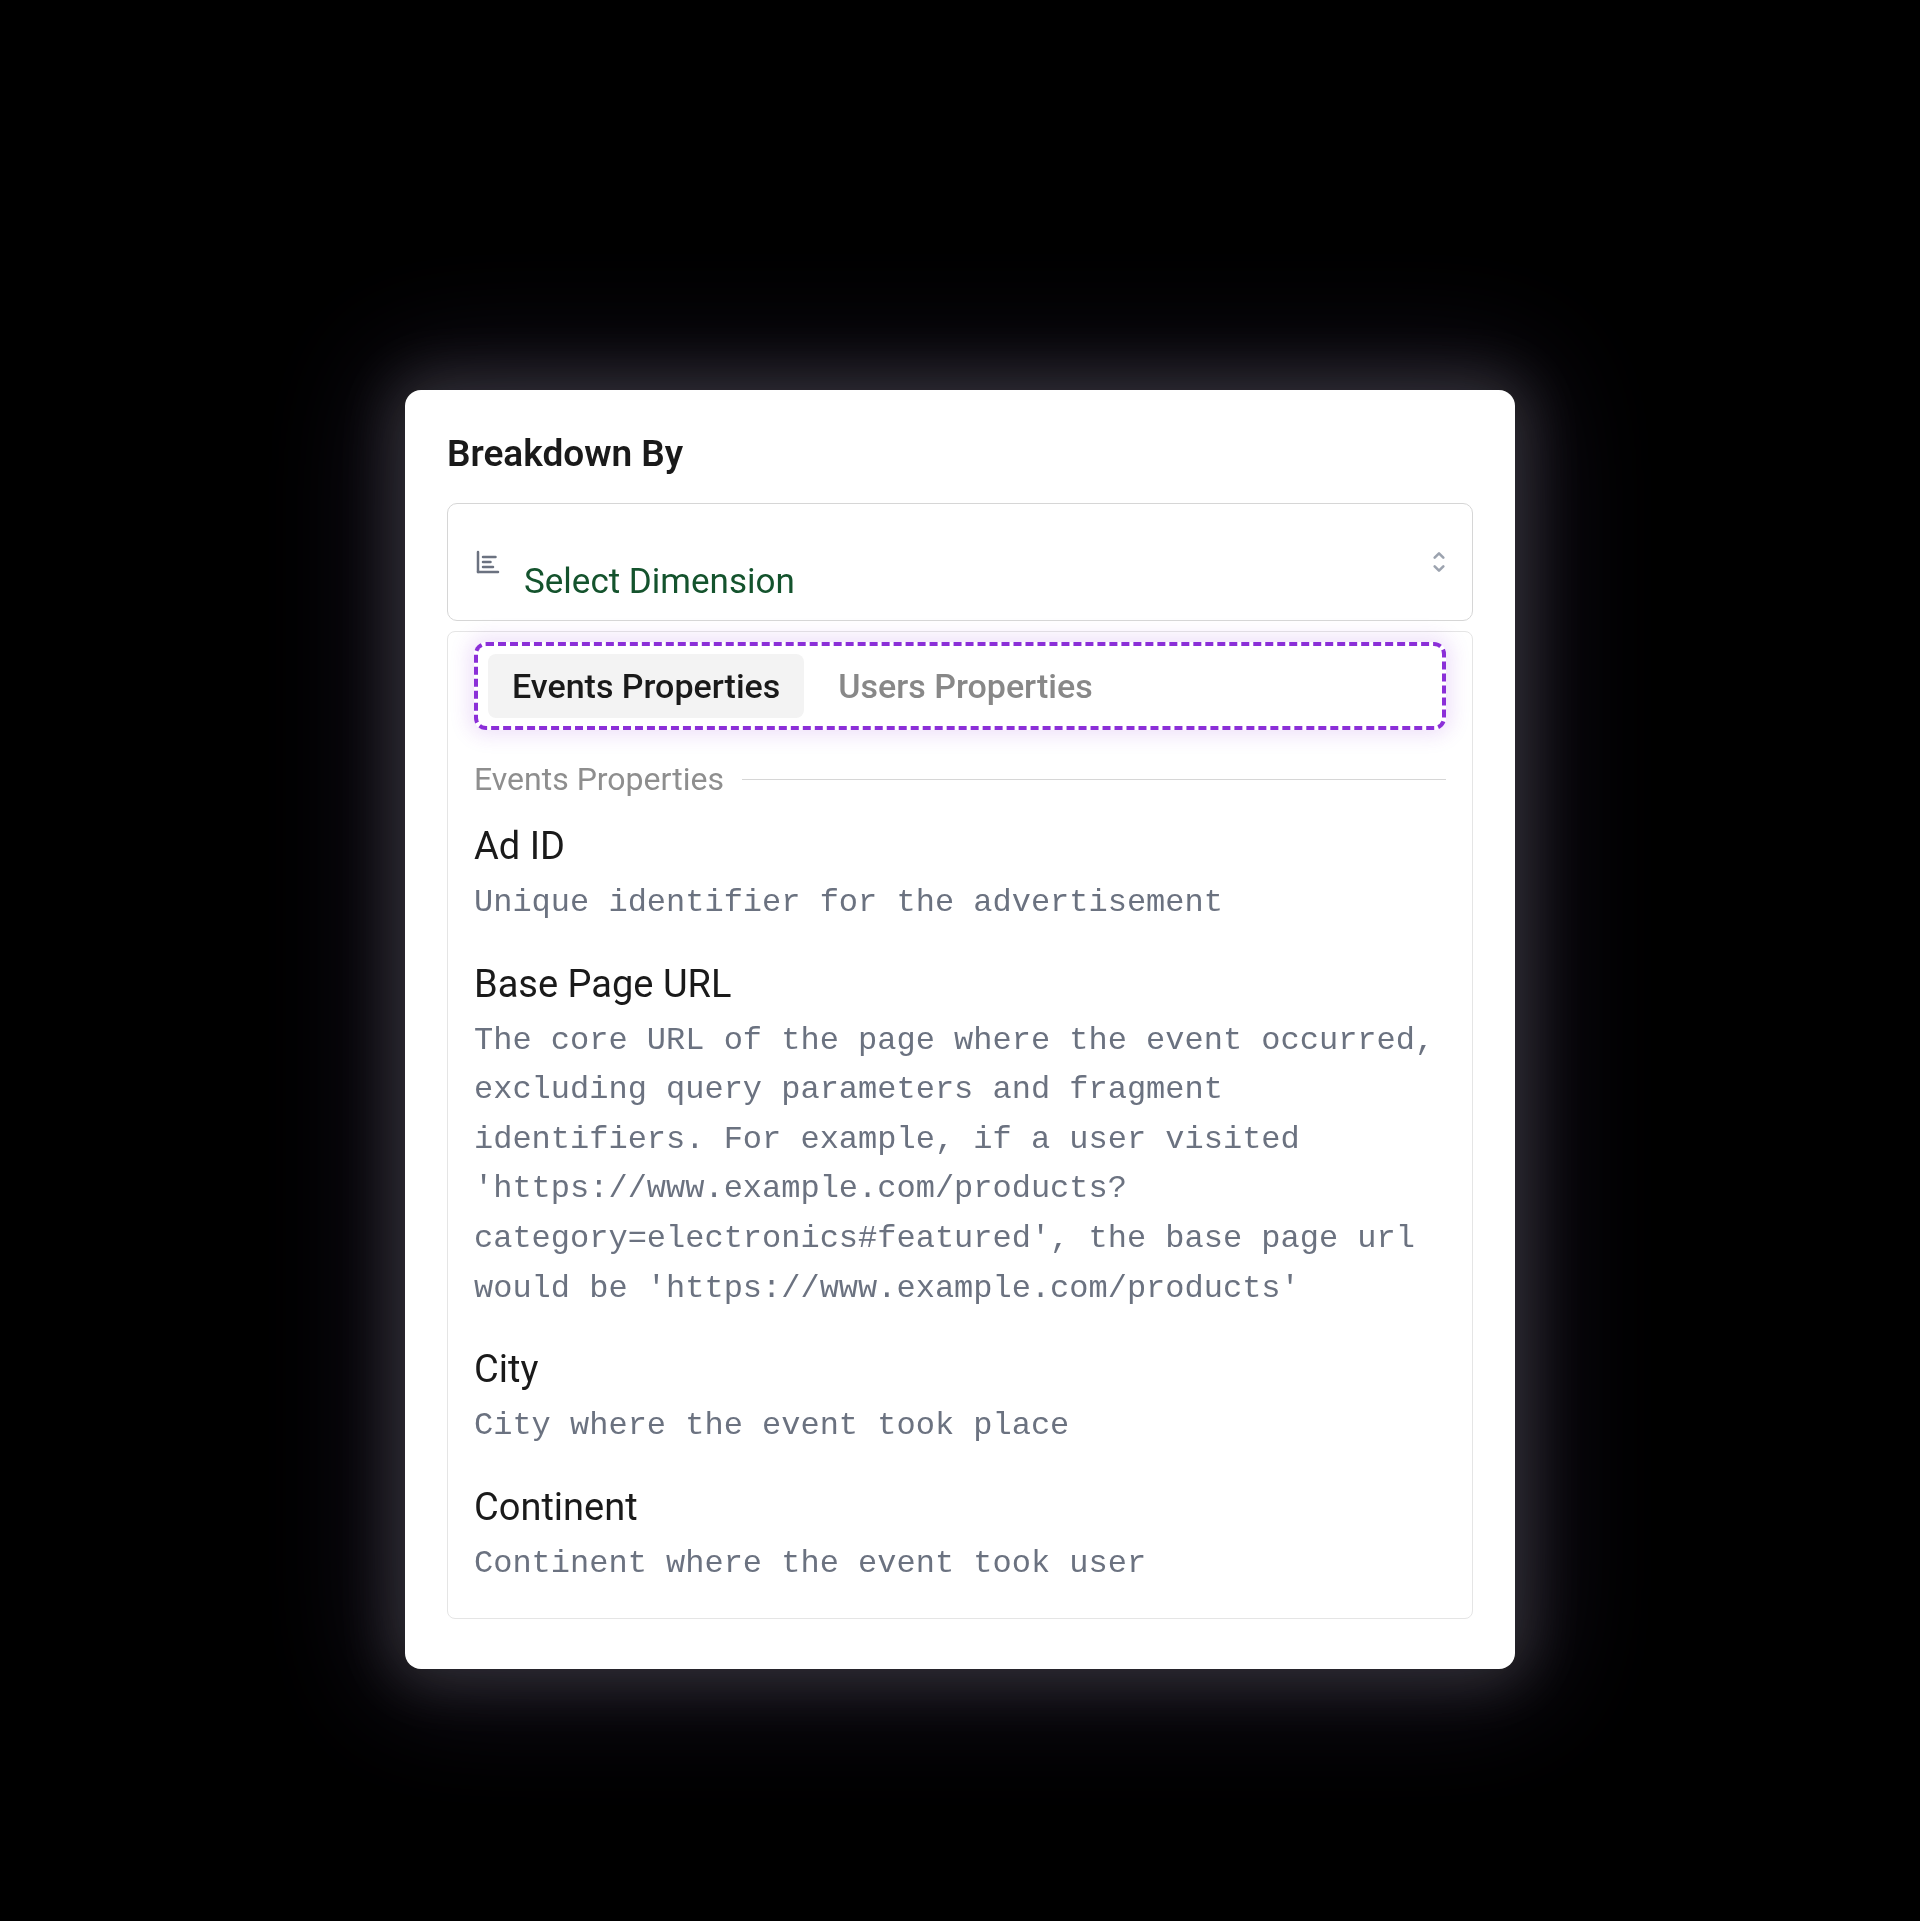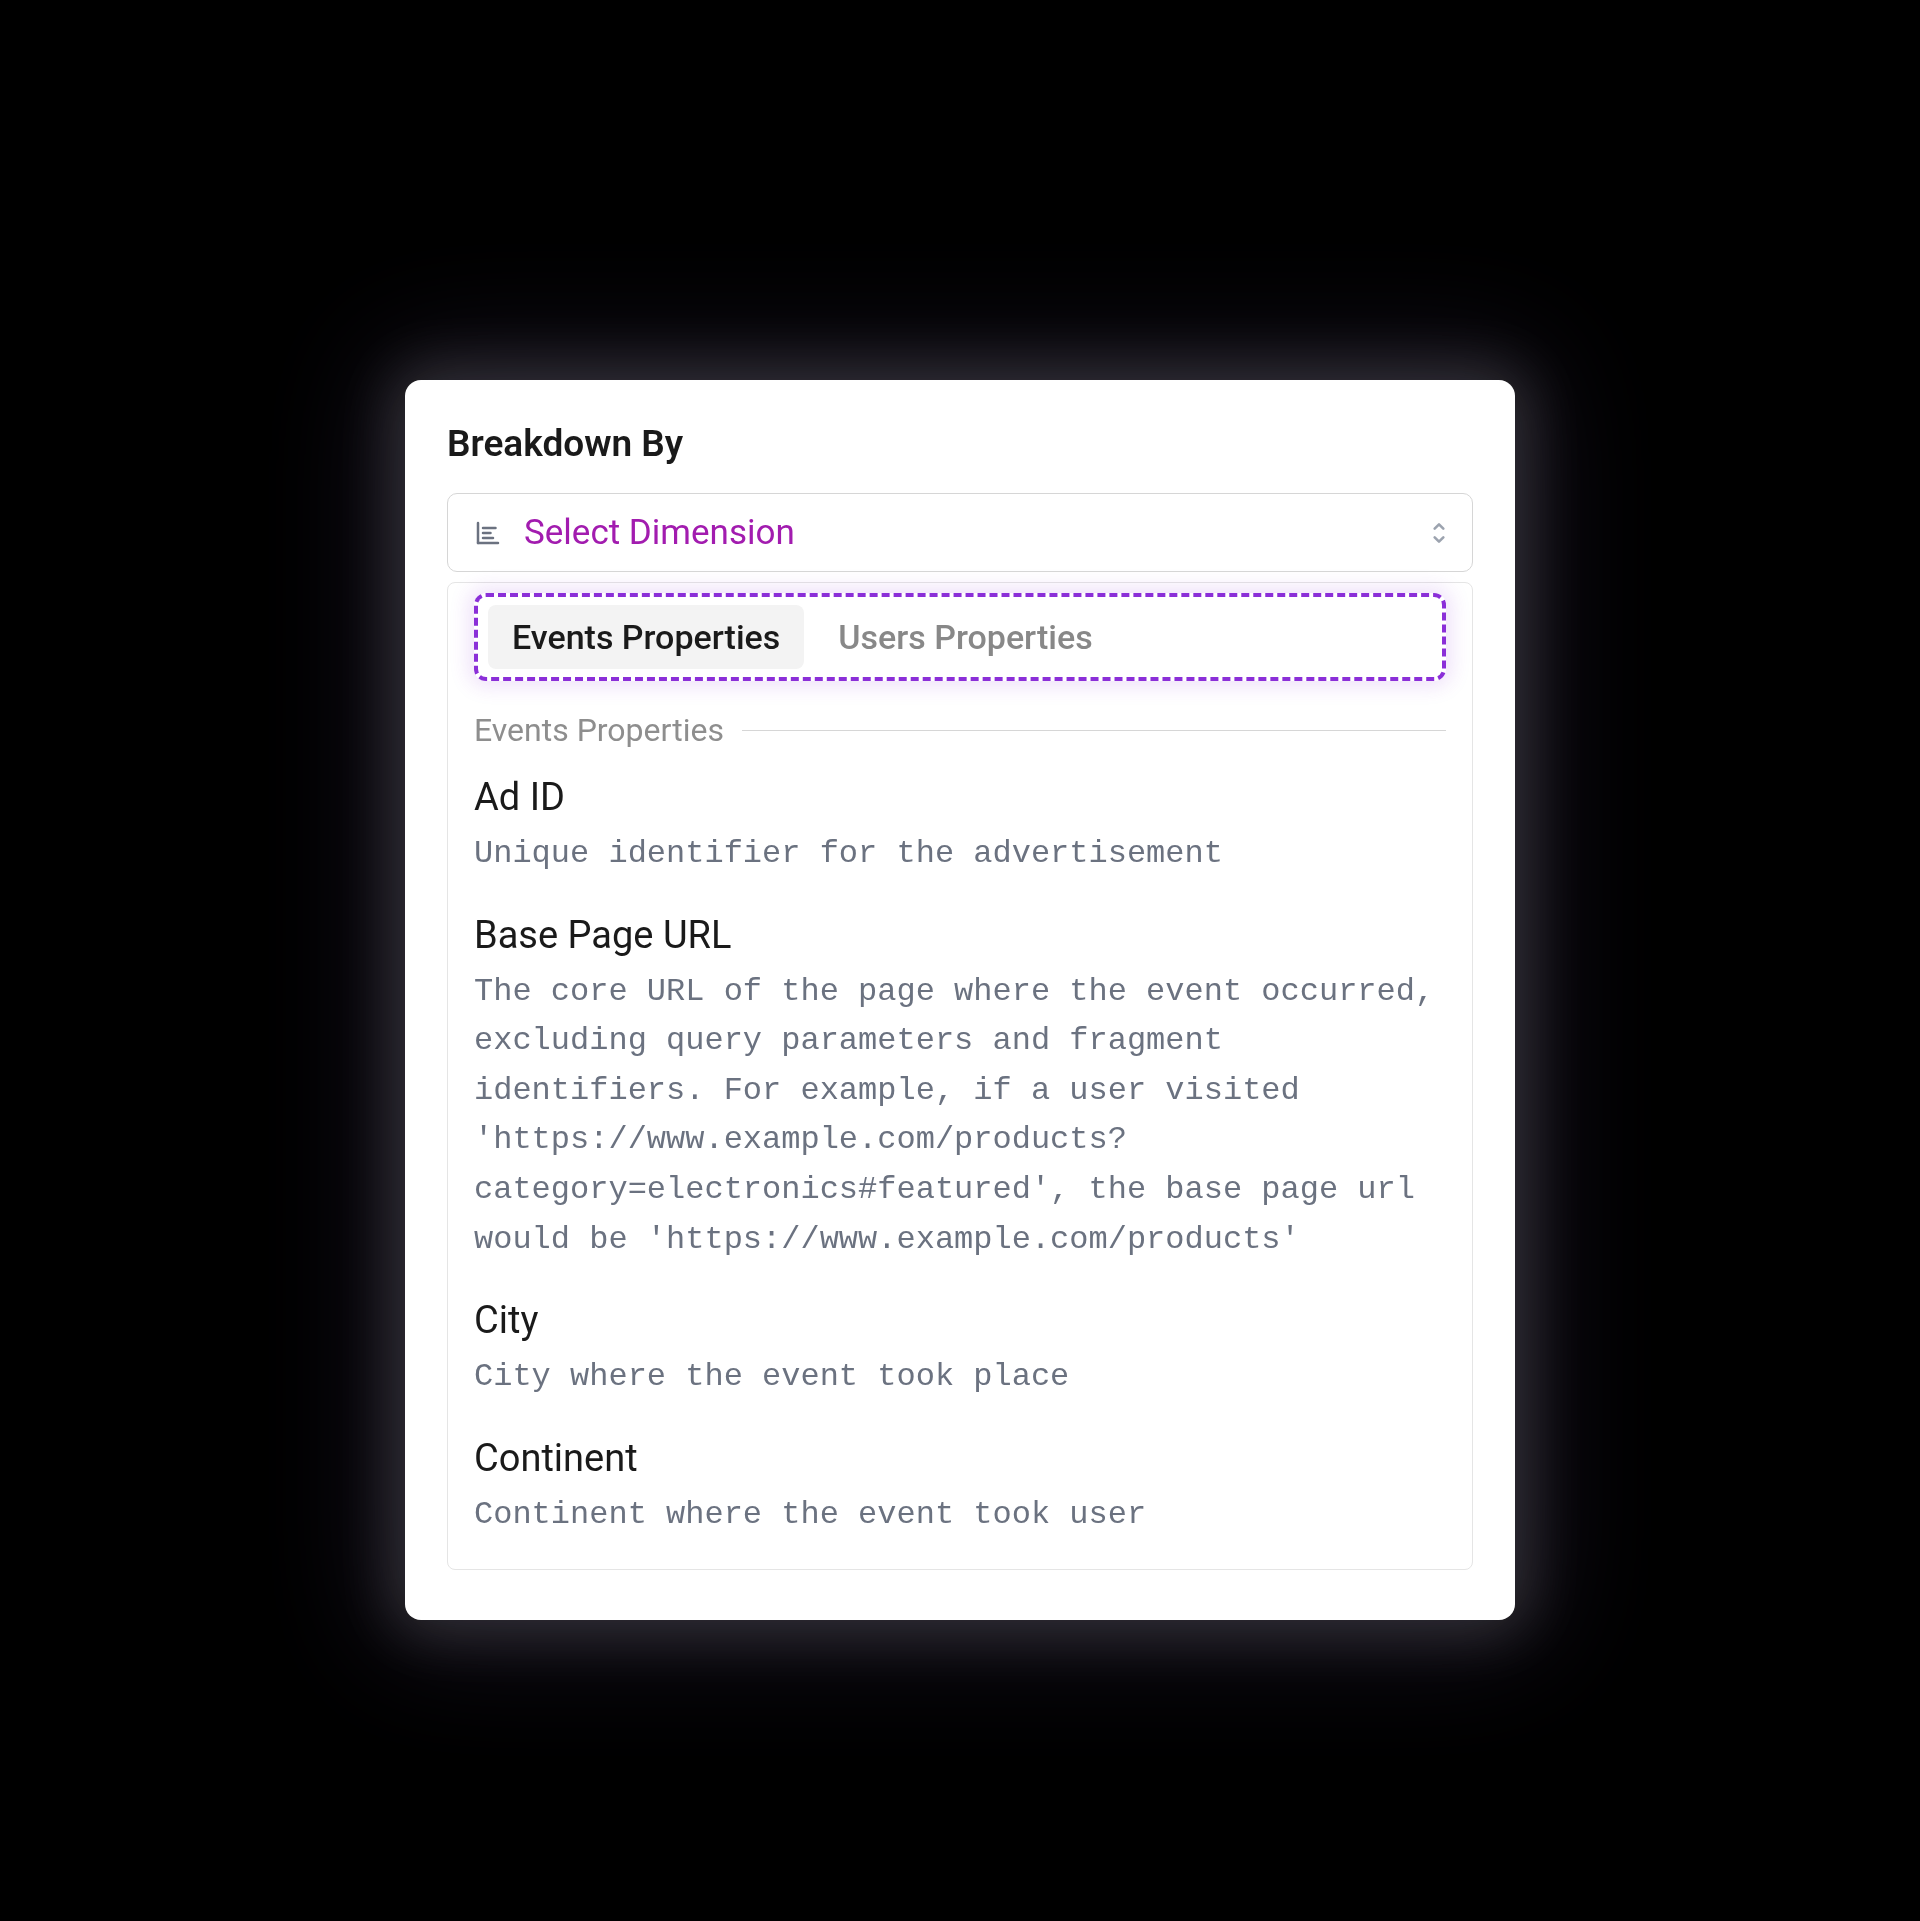--- a/index.html
+++ b/index.html
@@ -14,21 +14,21 @@
       height: 1921px;
       font-family: -apple-system, BlinkMacSystemFont, 'Segoe UI', Roboto, Helvetica, Arial, sans-serif;
       display: flex;
       align-items: center;
       justify-content: center;
       position: relative;
     }
     
     .panel-wrapper {
       position: absolute;
-      top: 380px;
+      top: 390px;
       left: 50%;
       transform: translateX(-50%);
       width: 1110px;
     }
     
     .panel {
       background: #ffffff;
       border-radius: 16px;
       padding: 42px 42px 50px 42px;
       box-shadow: 0 0 60px 15px rgba(255, 255, 255, 0.15),
@@ -59,22 +59,23 @@
       height: 32px;
       margin-right: 20px;
       display: flex;
       align-items: center;
       justify-content: center;
       color: #6b7280;
     }
     
     .select-placeholder {
       font-size: 35px;
-      color: #a21caf;
+      color: #14532d;
       flex: 1;
+      margin-top: 39px;
     }
     
     .select-chevron {
       color: #9ca3af;
       display: flex;
       flex-direction: column;
       align-items: center;
       gap: 2px;
     }
     

